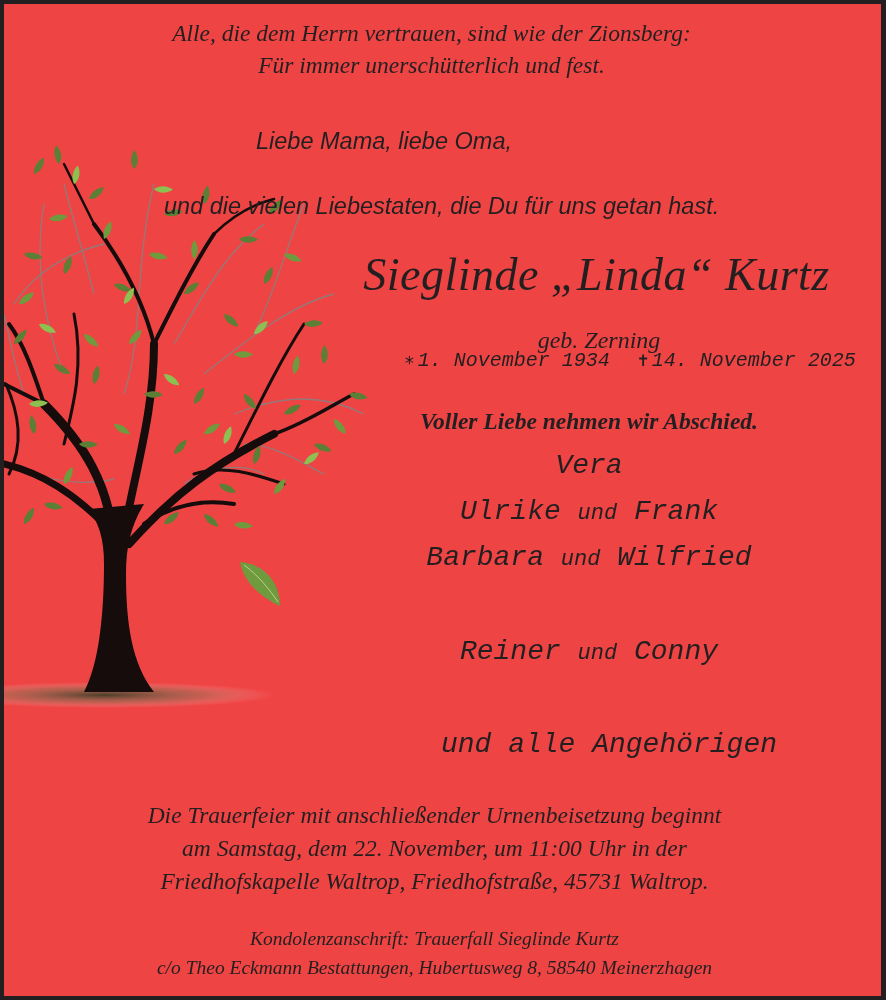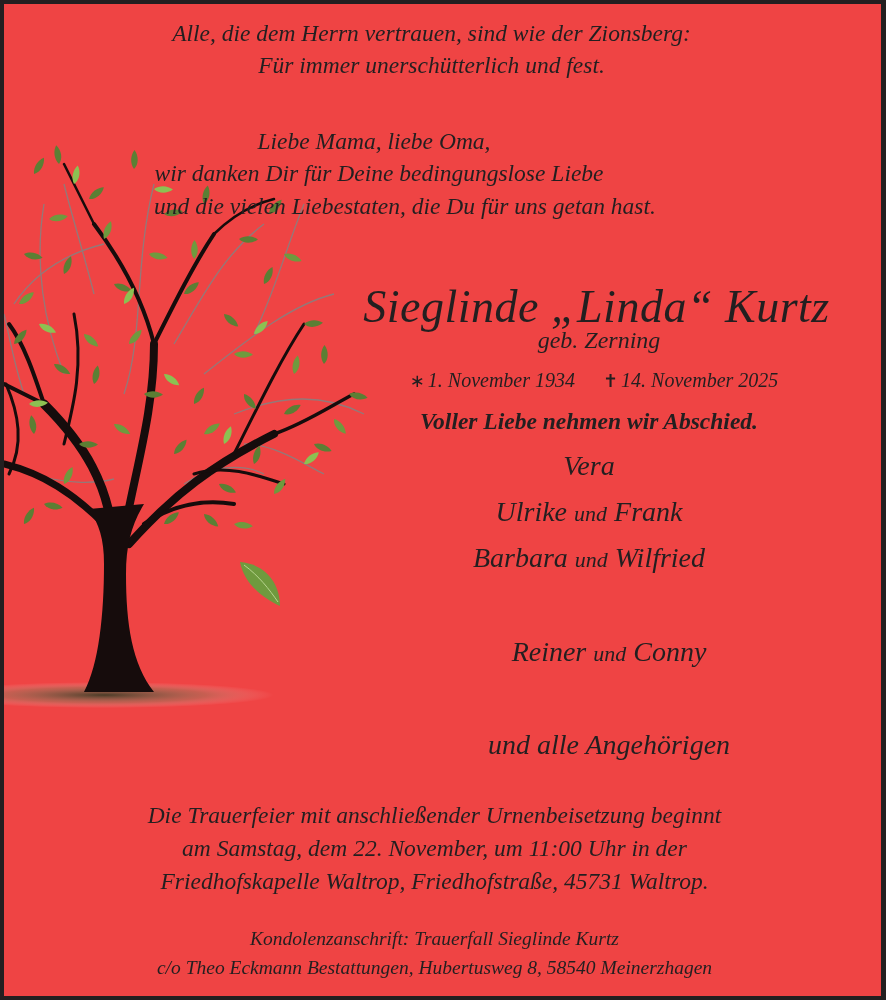--- a/index.html
+++ b/index.html
@@ -11,26 +11,26 @@
     .page {
       position: absolute; left: 4px; top: 4px; width: 877px; height: 992px;
       background: #ef4444; overflow: hidden;
     }
     .tree {
       position: absolute; left: 0; top: 140px; width: 380px; height: 570px;
     }
     .line { position: absolute; left: 0; width: 100%; text-align: center; white-space: nowrap; font-style: italic; }
     .verse { font-family: "Liberation Serif", serif; font-size: 23.5px; }
     .ref { font-family: "Liberation Serif", serif; font-size: 16px; }
-    .thanks { font-family: Liberation Serif, serif; font-size: 23.5px; }
-    .name { font-family: "Liberation Serif", serif; font-size: 46px; letter-spacing: 0.5px; margin-top: 32px; }
+    .thanks { font-family: Liberation Sans, sans-serif; font-size: 23.5px; margin-left: 10px; }
+    .name { font-family: "Liberation Serif", serif; font-size: 46px; letter-spacing: 0.5px; }
     .maiden { font-family: "Liberation Serif", serif; font-size: 24px; }
-    .dates { font-family: Liberation Serif, serif; font-size: 20px; margin-top: 20px; }
+    .dates { font-family: Liberation Mono, monospace; font-size: 20px; }
     .farewell { font-family: "Liberation Serif", serif; font-size: 23.5px; font-weight: bold; }
-    .mourner { font-family: Liberation Serif, serif; font-size: 28px; text-align: center; }
+    .mourner { font-family: Liberation Mono, monospace; font-size: 28px; text-align: center; }
     .mourner .und { font-size: 22px; }
     .service { font-family: "Liberation Serif", serif; font-size: 23.5px; }
     .condol { font-family: "Liberation Serif", serif; font-size: 19.5px; }
     .dates .sym { font-style: normal; font-size: 18px; margin-right: 3px; }
     .dates .gap { display: inline-block; width: 28px; }
   </style>
 </head>
 <body>
 
 <div class="page">
@@ -154,41 +154,40 @@
 
       <path d="M236,418 C262,420 276,440 276,462 C260,455 240,440 236,418 Z" fill="#6f9a3e"></path>
       <path d="M240,421 C255,432 265,445 274,458" stroke="#b7d48e" stroke-width="1" fill="none"></path>
     </g>
   </svg>
 
   <div class="line verse" style="top:16px; left:-11px;">Alle, die dem Herrn vertrauen, sind wie der Zionsberg:</div>
   <div class="line verse" style="top:48px; left:-11px;">Für immer unerschütterlich und fest.</div>
 
   <div class="line thanks" style="top:124px; left:150px; width:440px;">Liebe Mama, liebe Oma,</div>
-  <div class="line thanks" style="top:156px; left:150px; width:450px;">wir danken Dir für Deine bedingungslose Liebe</div>
   <div class="line thanks" style="top:189px; left:150px; width:470px;text-align:center;">und die vielen Liebestaten, die Du für uns getan hast.</div>
 
   <div class="line name" style="top:244px; left:340px; width:505px;">Sieglinde „Linda“ Kurtz</div>
   <div class="line maiden" style="top:323px; left:340px; width:510px;">geb. Zerning</div>
   <div class="line dates" style="top:345px; left:400px; width:380px;">
     <span class="sym">∗</span><span>1. November 1934</span><span class="gap"></span><span class="sym">✝</span><span>14. November 2025</span>
   </div>
 
   <div class="line farewell" style="top:404px; left:400px; width:370px;">Voller Liebe nehmen wir Abschied.</div>
 
   <div class="line mourner" style="top:446px; left:400px; width:370px;">
     <span>Vera</span>
   </div>
   <div class="line mourner" style="top:492px; left:400px; width:370px;">
     <span>Ulrike</span> <span class="und">und</span> <span>Frank</span>
   </div>
   <div class="line mourner" style="top:538px; left:400px; width:370px;">
     <span>Barbara</span> <span class="und">und</span> <span>Wilfried</span>
   </div>
-  <div class="line mourner" style="top:632px; left:420px; width:370px;">
+  <div class="line mourner" style="top:632px; left:400px; width:370px;">
     <span>Reiner</span> <span class="und">und</span> <span>Conny</span>
   </div>
   <div class="line mourner" style="top:725px; left:420px; width:370px;">
     <span>und alle Angehörigen</span>
   </div>
 
   <div class="line service" style="top:798px; left:-8px;">Die Trauerfeier mit anschließender Urnenbeisetzung beginnt</div>
   <div class="line service" style="top:831px; left:-8px;">am Samstag, dem 22. November, um 11:00 Uhr in der</div>
   <div class="line service" style="top:864px; left:-8px;">Friedhofskapelle Waltrop, Friedhofstraße, 45731 Waltrop.</div>
 

